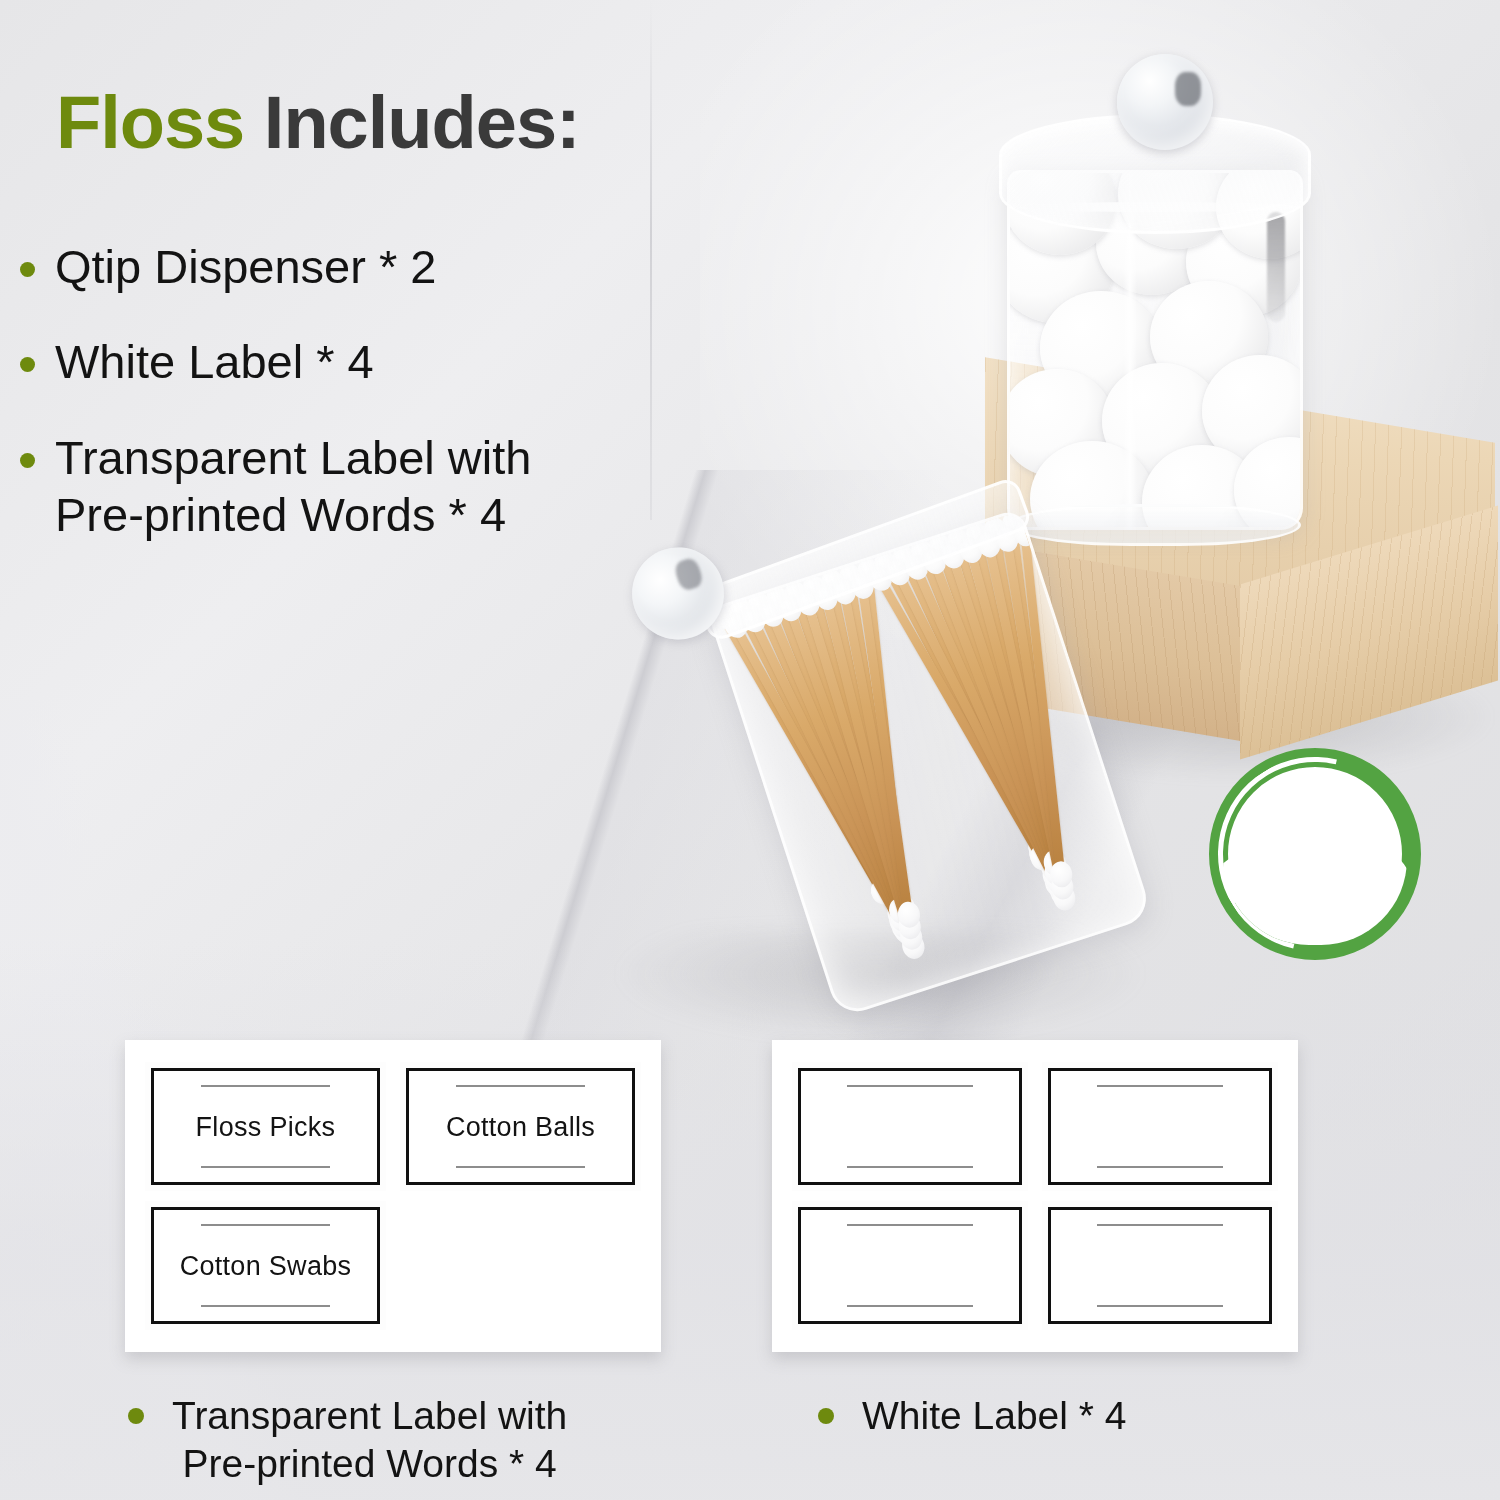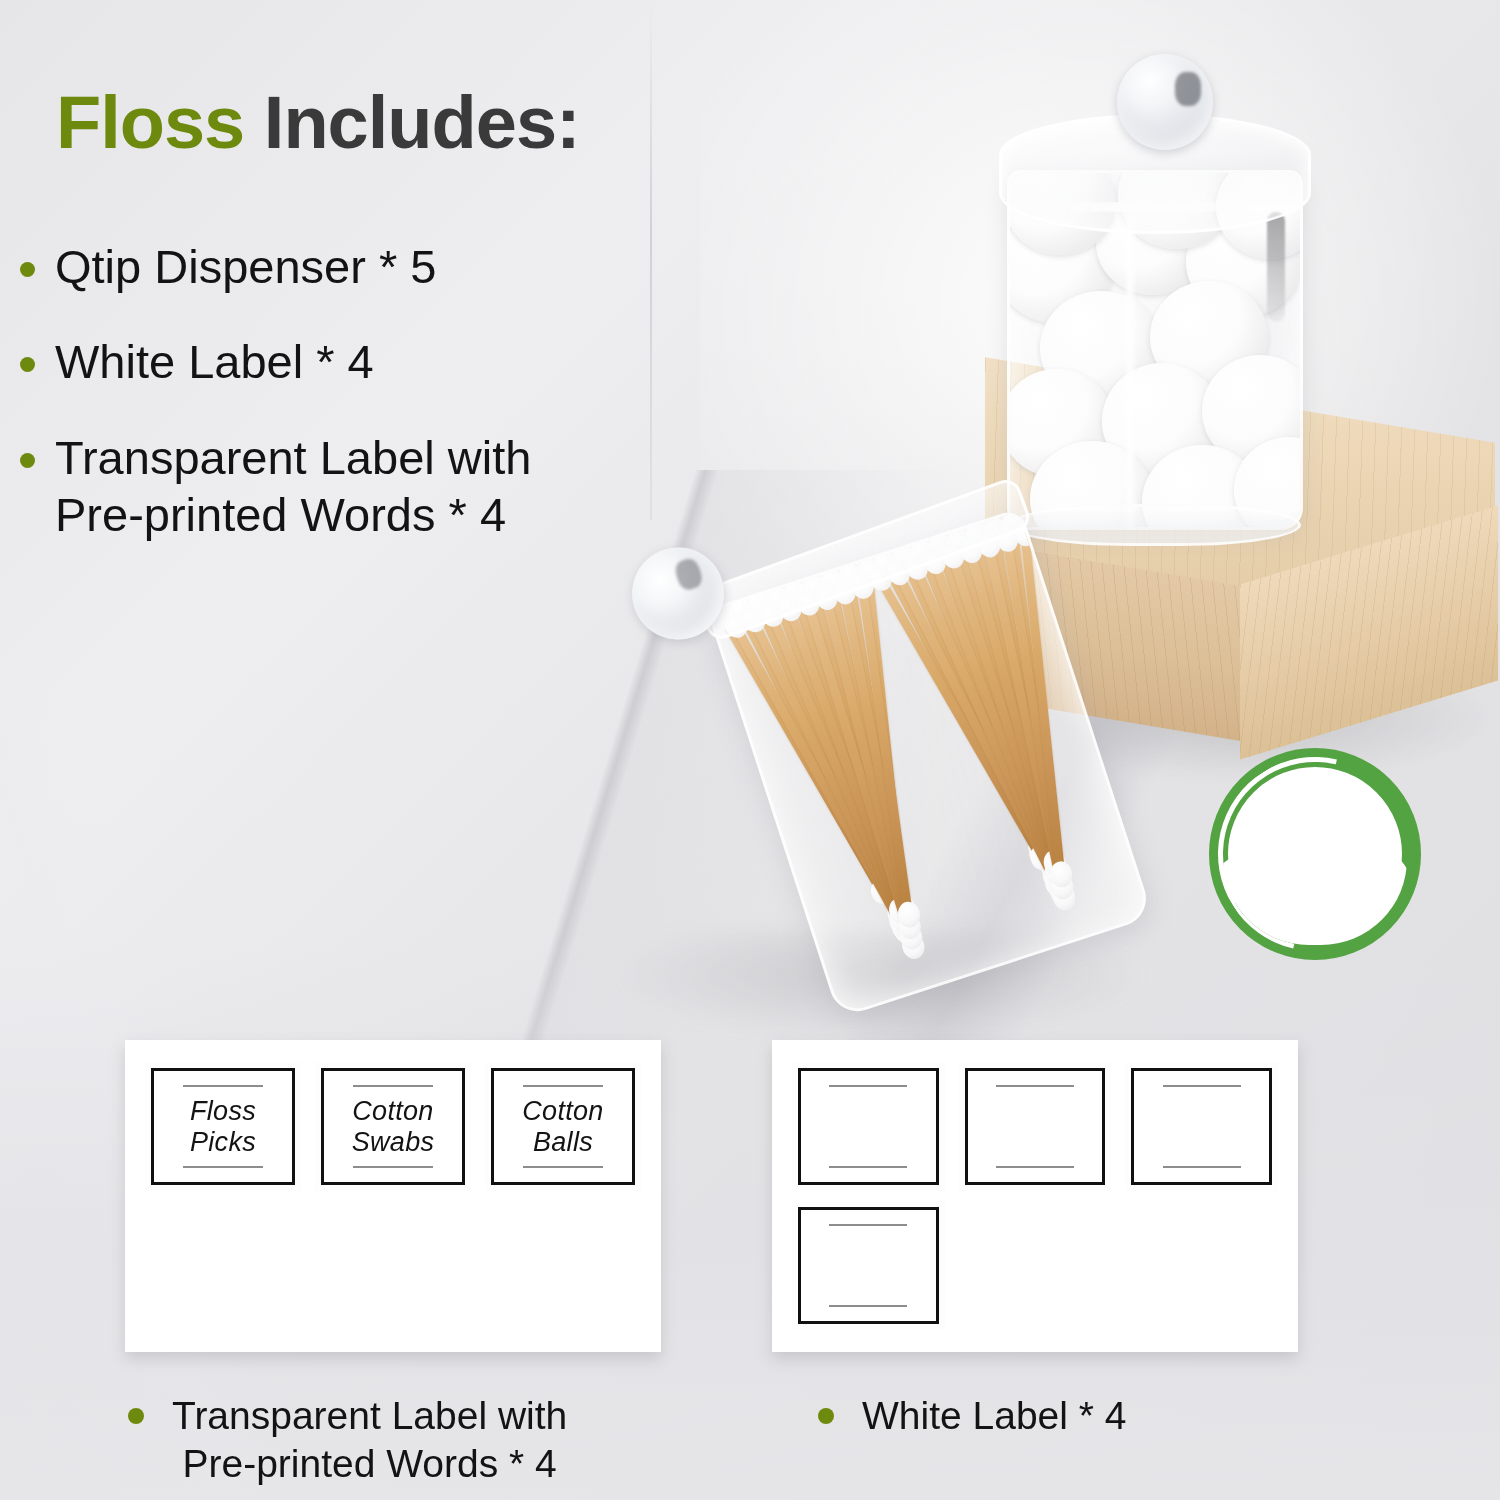--- a/index.html
+++ b/index.html
@@ -250,22 +250,22 @@
   
   .sheet {
     position:absolute; background:#ffffff;
     box-shadow:0 7px 14px rgba(135,135,142,.30);
     padding:22px 20px;
   }
   #sheet-transparent { left:125px; top:1040px; width:536px; height:312px; }
   #sheet-white       { left:772px; top:1040px; width:526px; height:312px; }
 
   .sheet-grid {
-    display:grid; grid-template-columns:1fr 1fr 1fr; grid-template-rows:1fr 1fr;
-    gap:10px 14px; width:100%; height:100%;font-style:italic;
+    display:grid; grid-template-columns:1fr 1fr; grid-template-rows:1fr 1fr;
+    gap:10px 14px; width:100%; height:100%;
   }
   .lab-slot {
     background:#fdfdfd; display:flex; align-items:center; justify-content:center;
     padding:6px;
   }
   .lab-card {
     width:100%; height:100%;
     border:3px solid #101010; background:#ffffff;
     display:flex; flex-direction:column; align-items:center; justify-content:center;
     position:relative;
@@ -514,21 +514,21 @@
   </div>
 </div>
 
 <div class="headline">
   <span class="g">Floss </span><span class="k">Includes:</span>
 </div>
 
 <div class="bullets">
   <div class="bullet-row">
     <span class="dot"></span>
-    <span class="bullet-text">Qtip Dispenser * 5</span>
+    <span class="bullet-text">Qtip Dispenser * 2</span>
   </div>
   <div class="bullet-row">
     <span class="dot"></span>
     <span class="bullet-text">White Label * 4</span>
   </div>
   <div class="bullet-row">
     <span class="dot"></span>
     <span class="bullet-text">Transparent Label with<br>Pre-printed Words * 4</span>
   </div>
 </div>
@@ -547,28 +547,28 @@
     <div class="lab-slot">
       <div class="lab-card">
         <div class="lab-rule top"></div>
         <div class="lab-text">Floss Picks</div>
         <div class="lab-rule bot"></div>
       </div>
     </div>
     <div class="lab-slot">
       <div class="lab-card">
         <div class="lab-rule top"></div>
-        <div class="lab-text">Cotton Swabs</div>
+        <div class="lab-text">Cotton Balls</div>
         <div class="lab-rule bot"></div>
       </div>
     </div>
     <div class="lab-slot">
       <div class="lab-card">
         <div class="lab-rule top"></div>
-        <div class="lab-text">Cotton Balls</div>
+        <div class="lab-text">Cotton Swabs</div>
         <div class="lab-rule bot"></div>
       </div>
     </div>
   </div>
 </div>
 
 <div class="sheet" id="sheet-white">
   <div class="sheet-grid">
     <div class="lab-slot">
       <div class="lab-card">

